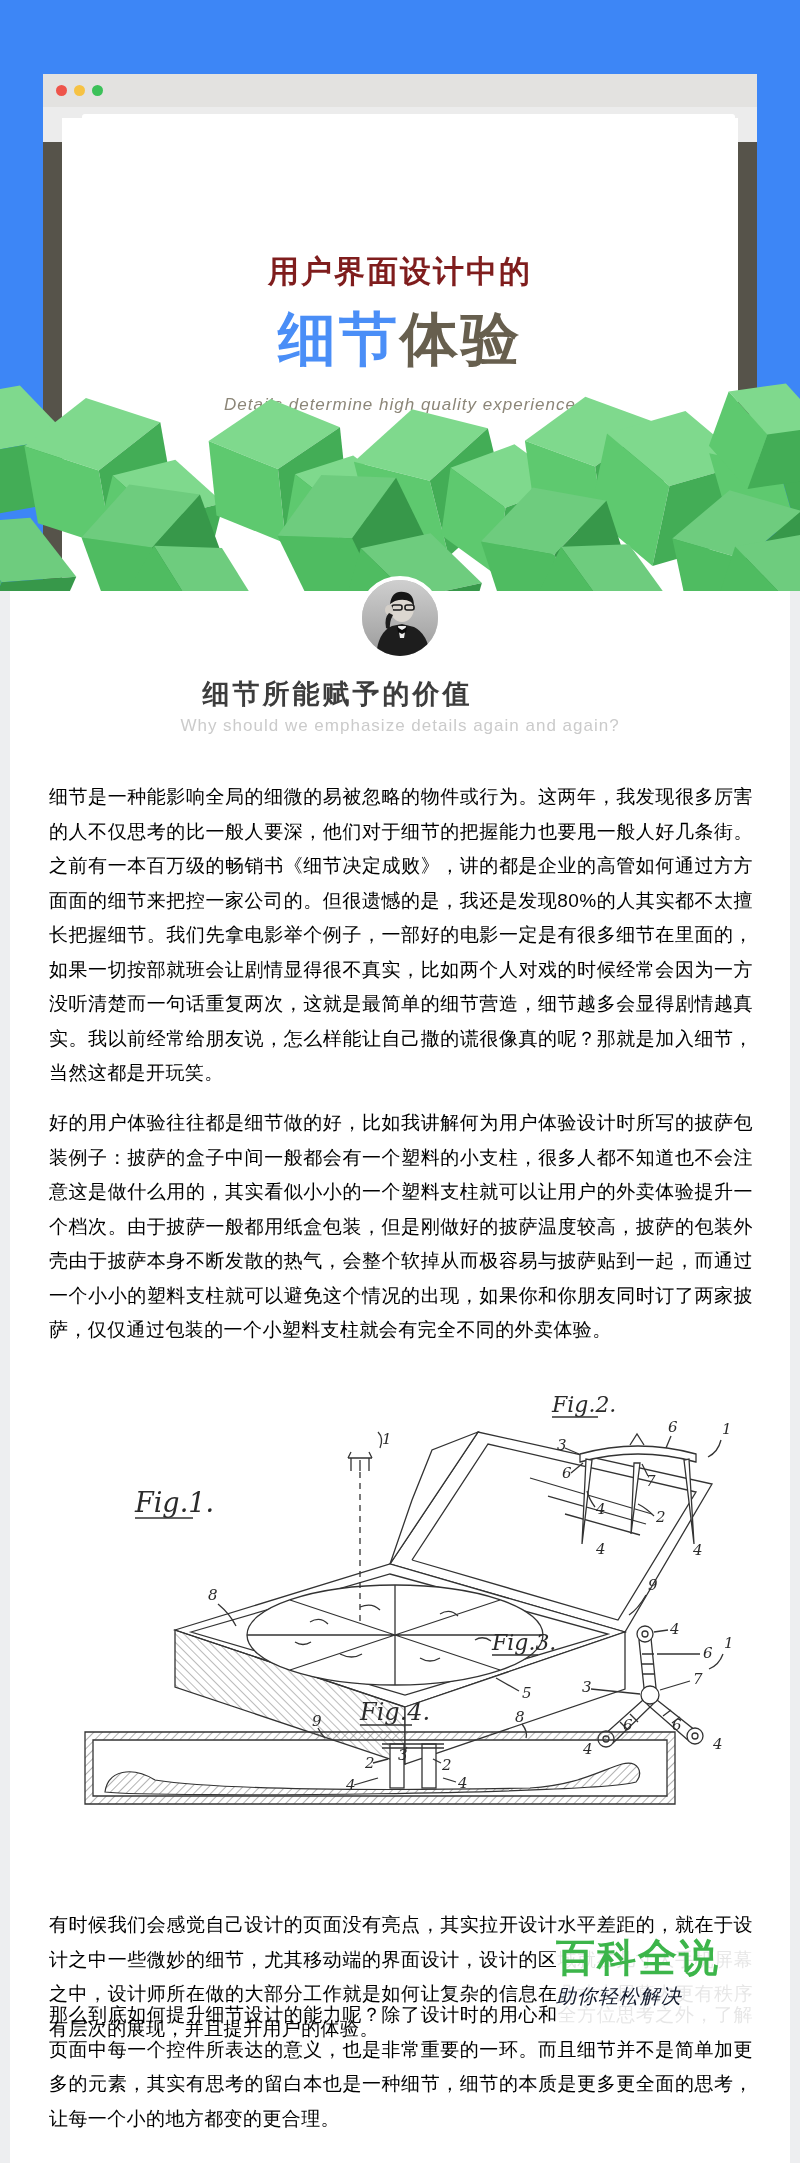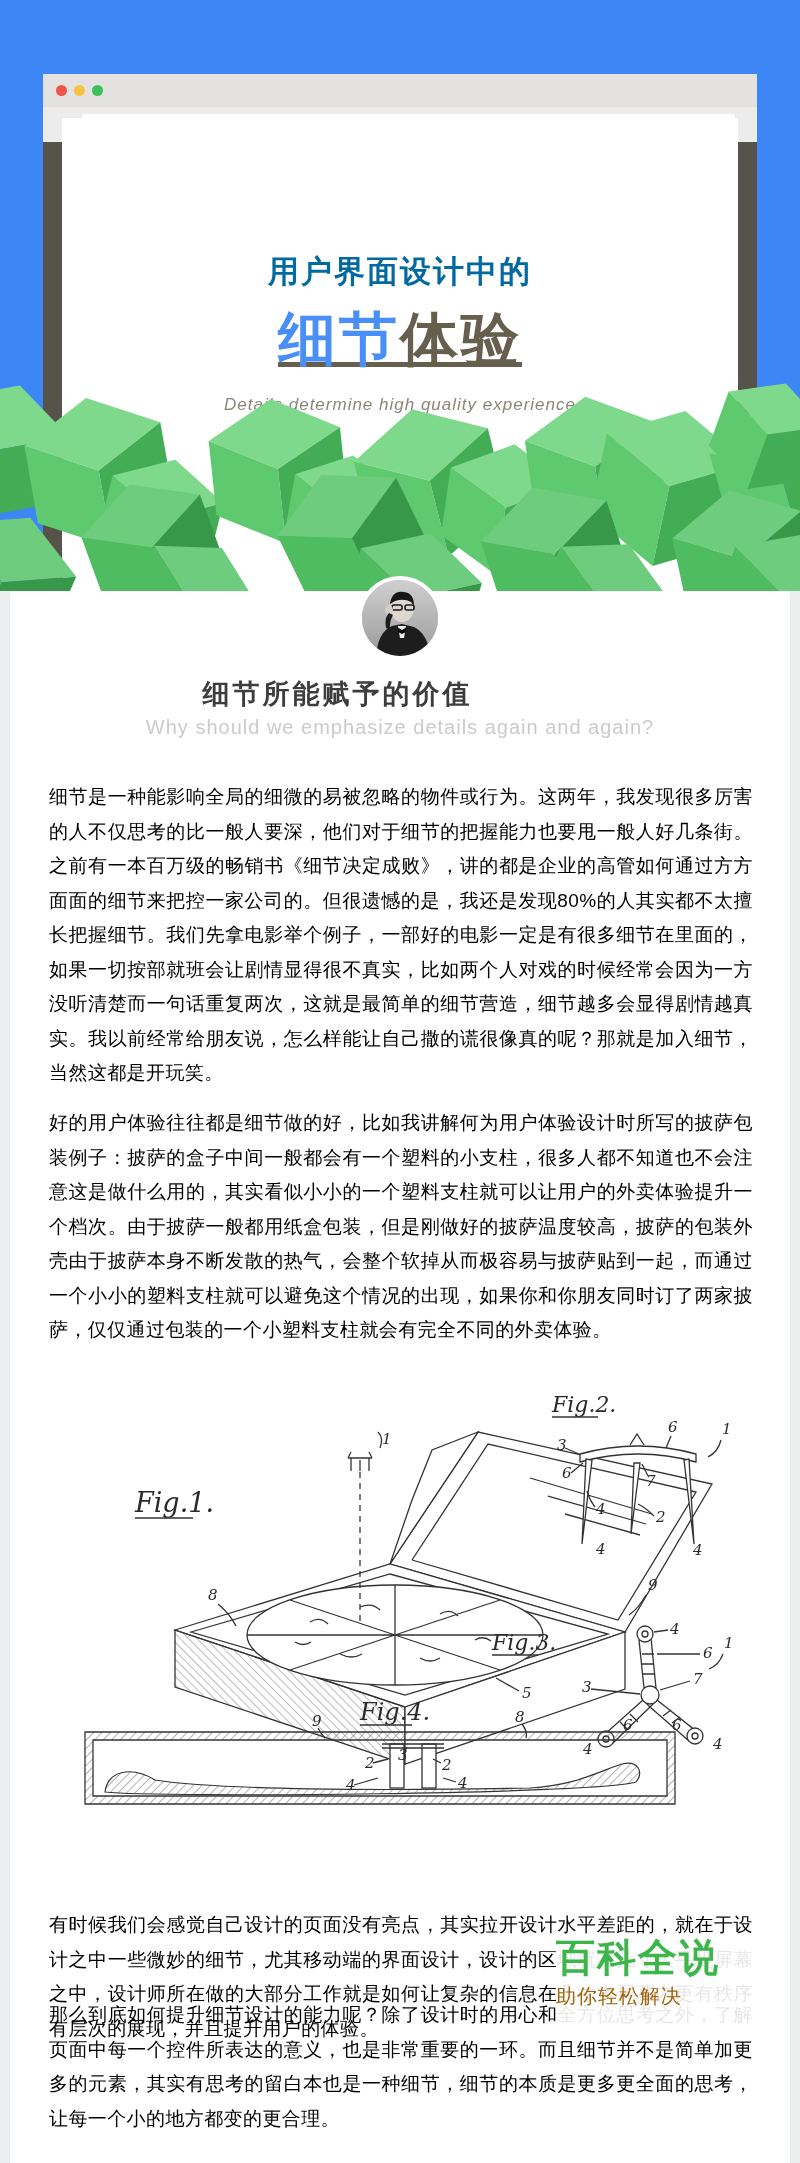--- a/index.html
+++ b/index.html
@@ -13,46 +13,46 @@
   .browser{position:absolute;left:43px;top:74px;width:714px;height:517px;background:#56534a;border-radius:12px 12px 0 0;}
   .browser-inner{position:absolute;left:19px;right:19px;top:44px;bottom:0;background:#ffffff;}
   .toolbar-top{position:absolute;left:0;right:0;top:0;height:33px;background:#e3e2e0;}
   .toolbar-bottom{position:absolute;left:0;right:0;top:33px;height:35px;background:#ececec;}
   .dot{position:absolute;top:11px;width:11px;height:11px;border-radius:50%;}
   .dot.r{left:13px;background:#ee544a;}
   .dot.y{left:31px;background:#f6c243;}
   .dot.g{left:49px;background:#3cc159;}
   .addressbar{position:absolute;left:39px;right:22px;top:7px;height:21px;background:#ffffff;border-radius:3px;}
   .title-wrap{position:absolute;left:0;right:0;top:133px;text-align:center;}
-  .title-line1{font-size:31px;letter-spacing:2px;color:#0369a1;font-weight:600;}
-  .title-line2{margin-top:8px;font-size:58px;font-weight:800;letter-spacing:3px;color:#675f4e;text-decoration:underline;}
+  .title-line1{font-size:31px;letter-spacing:2px;color:#7f1d1d;font-weight:600;}
+  .title-line2{margin-top:8px;font-size:58px;font-weight:800;letter-spacing:3px;color:#675f4e;}
   .title-line2 .accent{color:#4a8ef7;}
   .title-sub{margin-top:16px;font-size:17px;font-style:italic;color:#8c8678;letter-spacing:1px;}
   .cubes{position:absolute;left:0;bottom:0;width:800px;height:265px;}
   
   .article-card{position:absolute;left:10px;right:10px;top:591px;bottom:0;background:#ffffff;}
   .avatar{position:absolute;left:358px;top:576px;width:76px;height:76px;border:4px solid #ffffff;
           border-radius:50%;overflow:hidden;background:#bdbdbd;z-index:5;}
   .article-heading{position:absolute;left:0;width:675px;top:676px;text-align:center;
           font-size:27px;font-weight:700;color:#3d3d3d;letter-spacing:3px;}
   .article-subheading{position:absolute;left:0;width:800px;top:716px;text-align:center;
-          font-size:20px;color:#cbcbcb;letter-spacing:1px;}
+          font-size:17px;color:#cbcbcb;letter-spacing:1px;}
   .body-p{position:absolute;left:49px;width:704px;margin:0;font-size:19px;line-height:34.5px;
           color:#000000;text-align:justify;letter-spacing:0.4px;}
   .p1{top:780px;} .p2{top:1106px;} .p3{top:1908px;} .p4{top:1998px;}
   .figure-wrap{position:absolute;left:60px;top:1392px;width:690px;height:420px;background:#fff;}
   .fig-label{font-family:"DejaVu Serif","Liberation Serif",serif;font-style:italic;fill:#2a2a2a;}
   .fig-num{font-family:"DejaVu Serif","Liberation Serif",serif;font-style:italic;font-size:15px;fill:#2a2a2a;}
   .ln{stroke:#333;stroke-width:1.3;fill:none;}
   .lnw{stroke:#333;stroke-width:1.3;fill:#fff;}
   
   .watermark{position:absolute;left:556px;top:1936px;width:206px;height:92px;
           background:rgba(255,255,255,0.9);text-align:left;z-index:6;}
   .wm-brand{font-size:39px;font-weight:800;color:#3cb54a;letter-spacing:2px;line-height:44px;}
-  .wm-tagline{font-size:20px;color:#a16207;letter-spacing:1px;margin-top:3px;}
+  .wm-tagline{font-size:20px;color:#0f172a;letter-spacing:1px;margin-top:3px;font-style:italic;}
 </style>
 </head>
 <body>
 
 <div class="header">
   <div class="browser">
     <div class="toolbar-top">
       <span class="dot r"></span>
       <span class="dot y"></span>
       <span class="dot g"></span>

